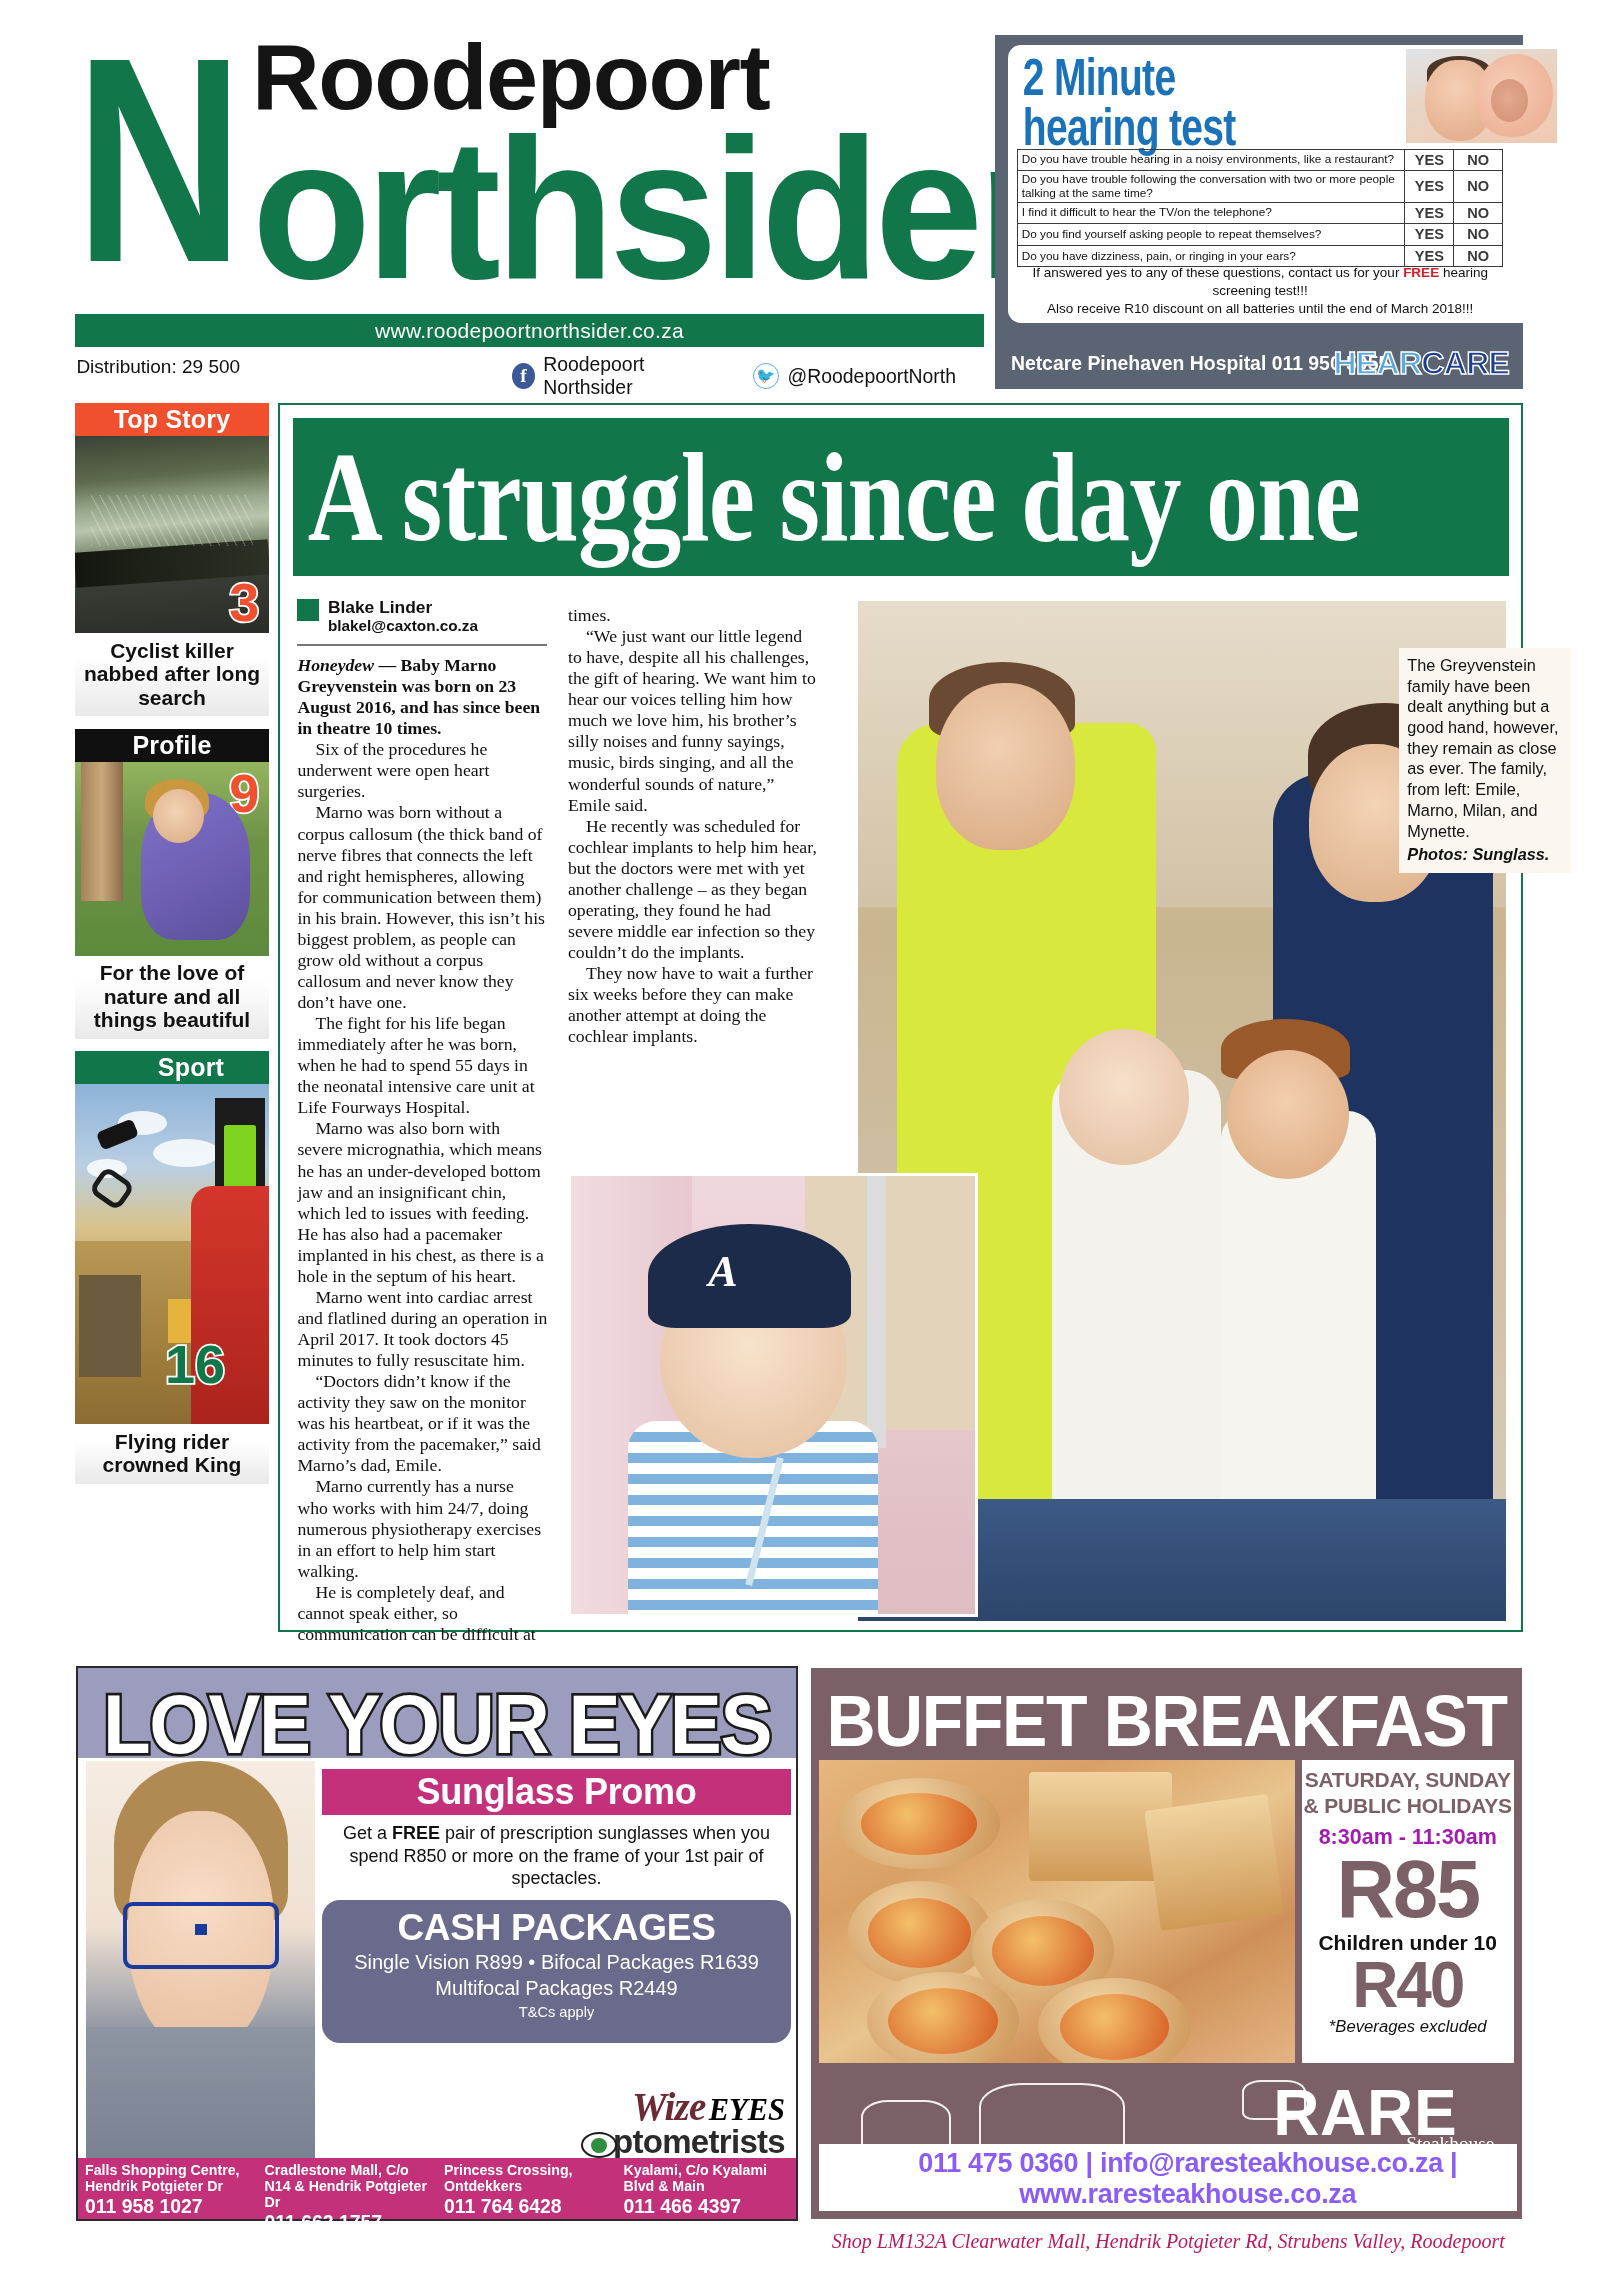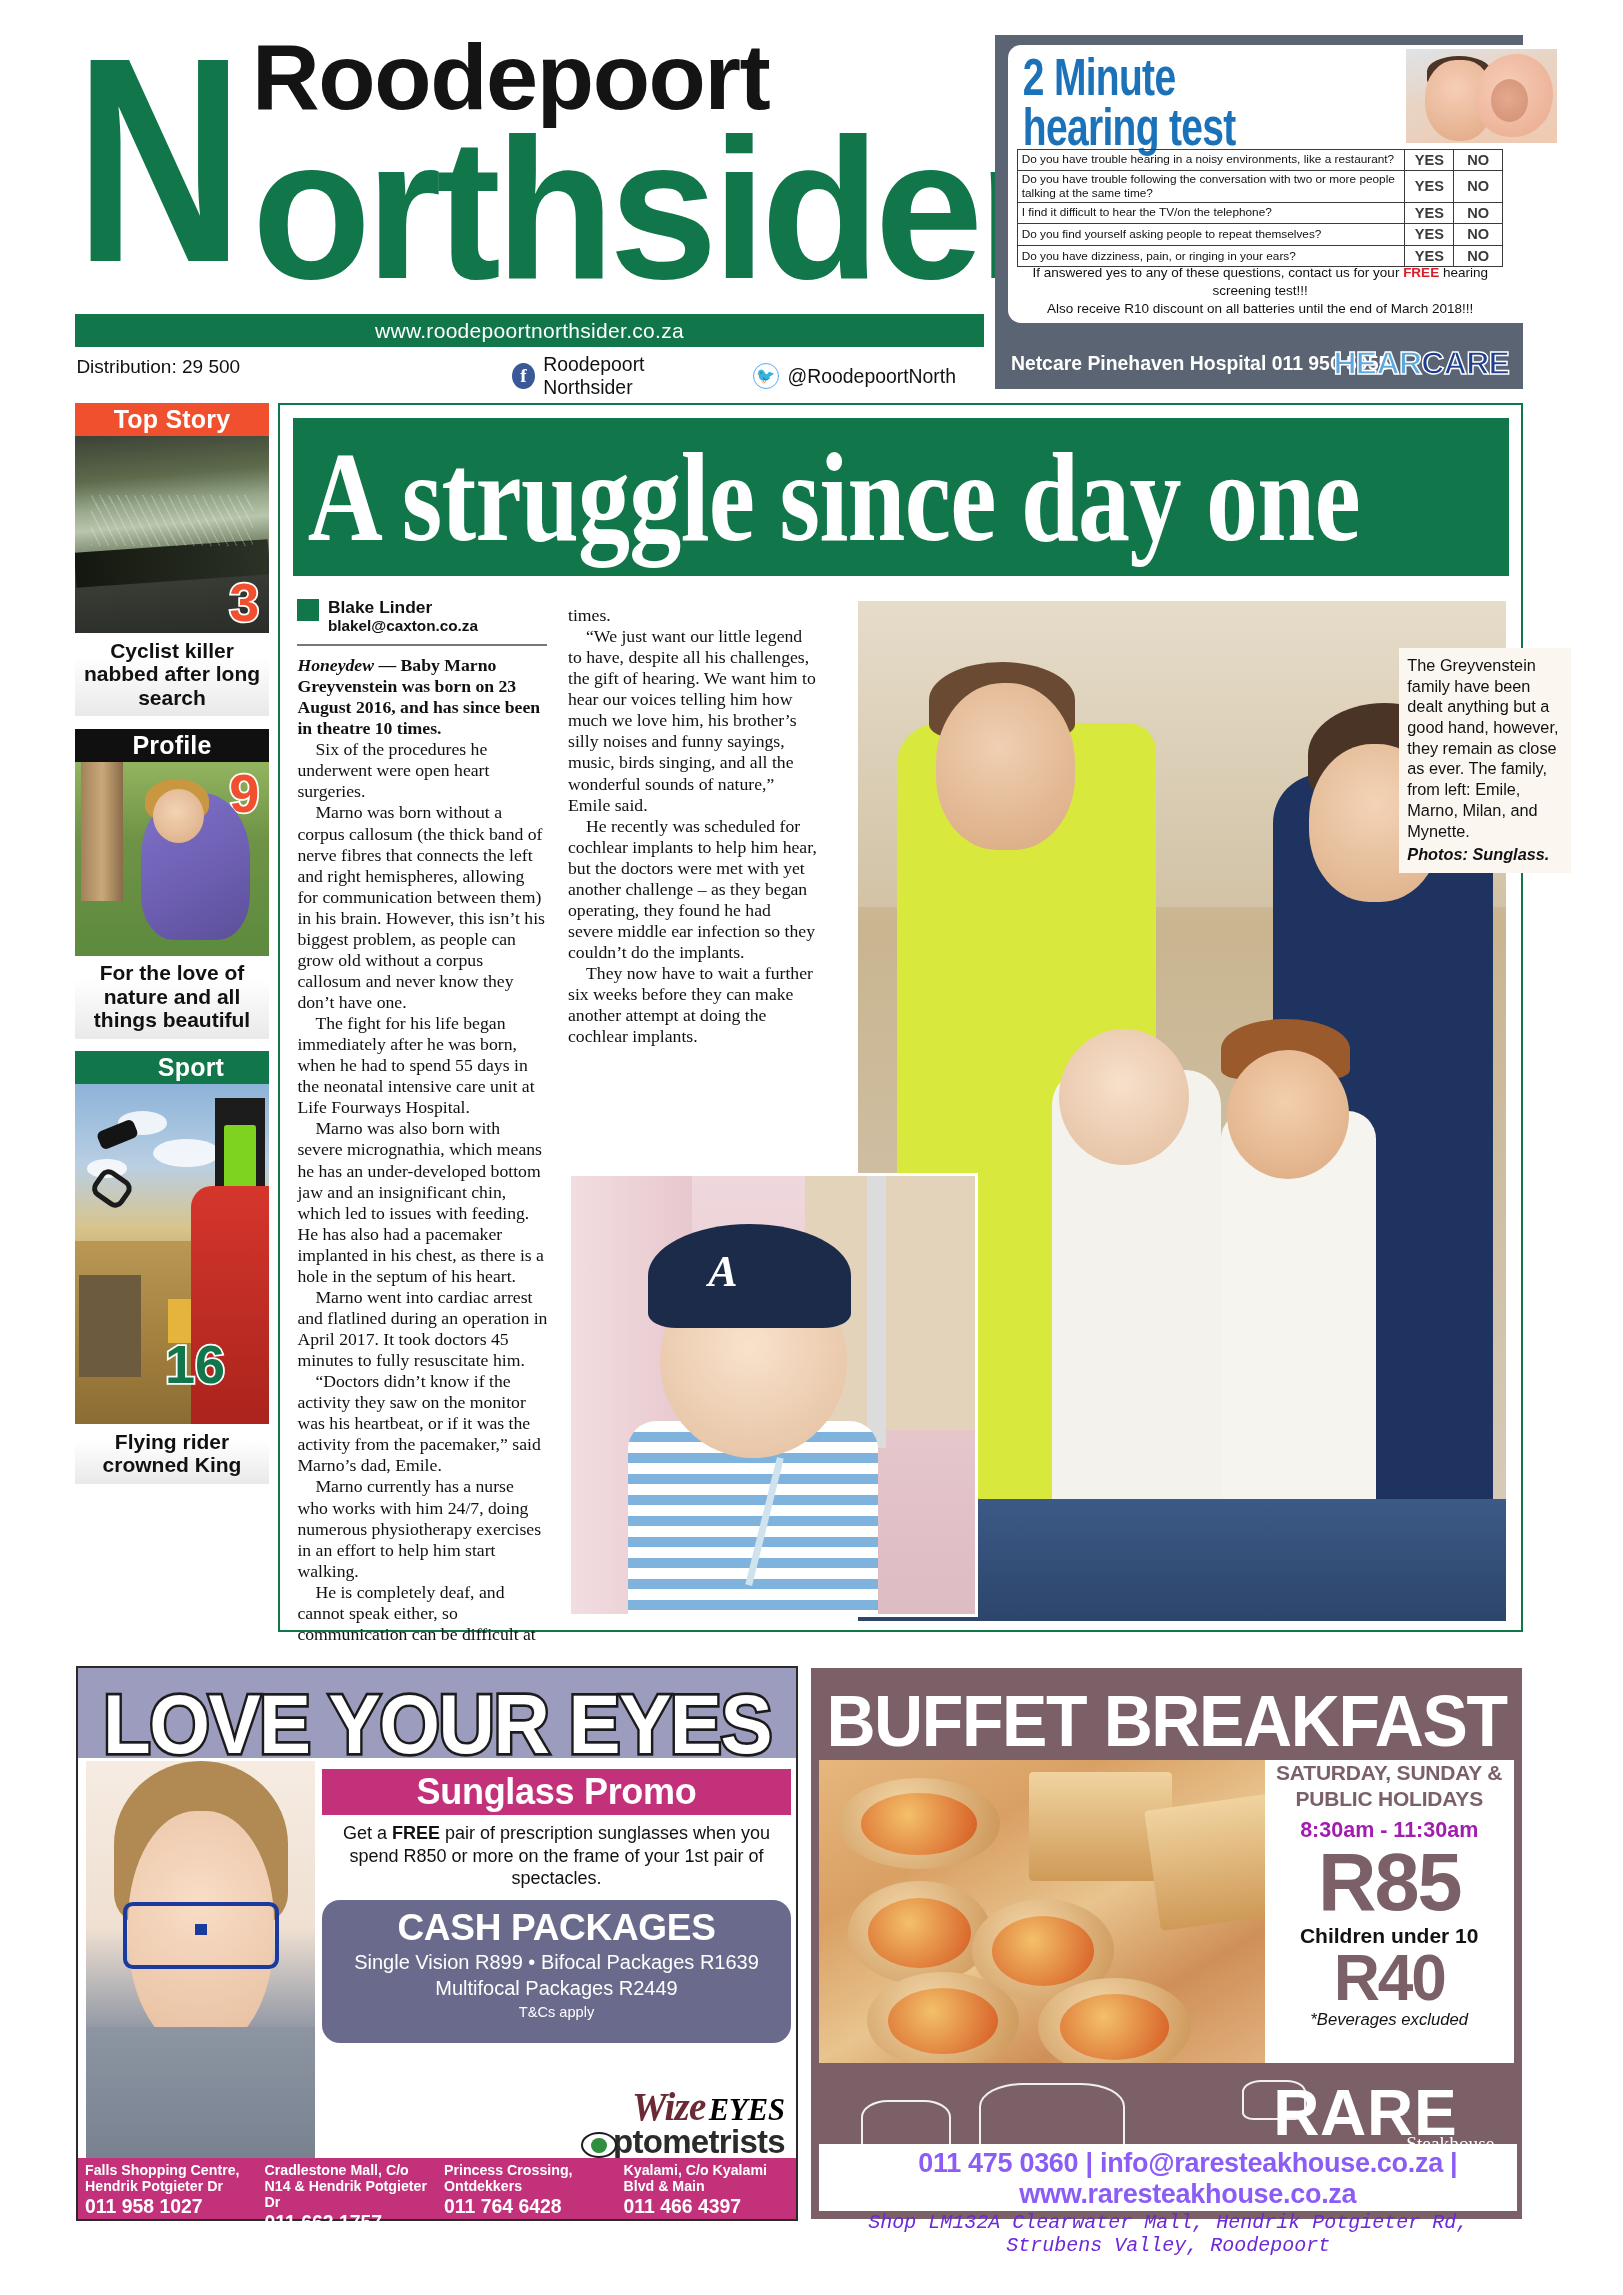--- a/index.html
+++ b/index.html
@@ -198,35 +198,35 @@
   #ad-rare{position:absolute;left:809px;top:1666px;width:715px;height:555px;border:2.1px solid #ffffff;background:#7b6068;}
   .rare-band{position:absolute;left:0;top:0;width:100%;height:89px;background:#7b6068;}
   .rare-title{position:absolute;left:0;top:11px;width:100%;text-align:center;color:#fff;font-size:68px;
     font-weight:bold;letter-spacing:-1.4px;transform:scaleY(1.06);transform-origin:center top;}
   .rare-photo{position:absolute;left:8.3px;top:92px;width:476px;height:303px;overflow:hidden;
     background:linear-gradient(150deg,#e6b77e 0%,#d9a064 28%,#e8c48e 52%,#cf9058 74%,#e3b483 100%);}
   .bowl{position:absolute;border-radius:50%;background:radial-gradient(circle at 40% 35%,#f2d7a9,#c98f4f);}
   .bowl i{position:absolute;left:14%;top:16%;width:72%;height:68%;border-radius:50%;
     background:radial-gradient(circle at 40% 35%,#f3c06a,#d4561f);}
   .bread{position:absolute;background:linear-gradient(180deg,#f0d3a0,#cf9a57);border-radius:4.2px;}
-  .rare-info{position:absolute;right:8.3px;top:92px;width:249px;height:303px;background:#fff;text-align:center;padding-top:0;}
+  .rare-info{position:absolute;right:8.3px;top:92px;width:212px;height:303px;background:#fff;text-align:center;padding-top:7px;}
   .ri-days{font-size:21px;font-weight:bold;color:#7b6068;line-height:1.25;letter-spacing:-0.2px;}
   .ri-time{font-size:21.5px;font-weight:bold;color:#a21caf;margin-top:5.6px;}
   .ri-price{font-size:81px;font-weight:bold;color:#7b6068;line-height:.96;margin-top:1.4px;letter-spacing:-2.1px;}
   .ri-child{font-size:21px;font-weight:bold;color:#111;margin-top:1.4px;}
   .ri-price2{font-size:64px;font-weight:bold;color:#7b6068;line-height:.96;letter-spacing:-2.1px;}
   .ri-bev{font-size:16.7px;font-style:italic;color:#111;margin-top:1.4px;}
   .rare-logo{position:absolute;left:8.3px;top:401px;width:698px;height:103px;background:#7b6068;}
   .rl-rule{position:absolute;left:12.5px;bottom:22px;width:96%;height:2.1px;background:rgba(255,255,255,.45);}
   .rl-name{position:absolute;right:60px;top:7px;color:#ffffff;font-size:64px;font-weight:bold;letter-spacing:0.7px;}
   .rl-sub{position:absolute;right:18px;top:64px;color:#ffffff;font-family:"Liberation Serif",serif;font-size:19.4px;}
   .bull{position:absolute;border:2.1px solid rgba(255,255,255,.9);border-radius:30% 30% 18% 18%;}
   .rare-contact{position:absolute;left:8.3px;bottom:8.3px;width:698px;height:67px;background:#fff;text-align:center;padding-top:4.2px;}
   .rc1{font-size:27px;font-weight:bold;color:#8b5cf6;letter-spacing:-0.3px;padding-left:39px;}
-  .rc2{font-family:Liberation Mono, monospace;font-style:italic;font-size:20px;color:#6d28d9;margin-top:1px;}
+  .rc2{font-family:Liberation Serif, serif;font-style:italic;font-size:20px;color:#be185d;margin-top:20px;}
 </style>
 </head>
 <body>
 
 <div id="masthead">
   <div class="mast-left">
     <div class="mast-N">N</div>
     <div class="mast-rood">Roodepoort</div>
     <div class="mast-north">orthsider</div>
   </div>

